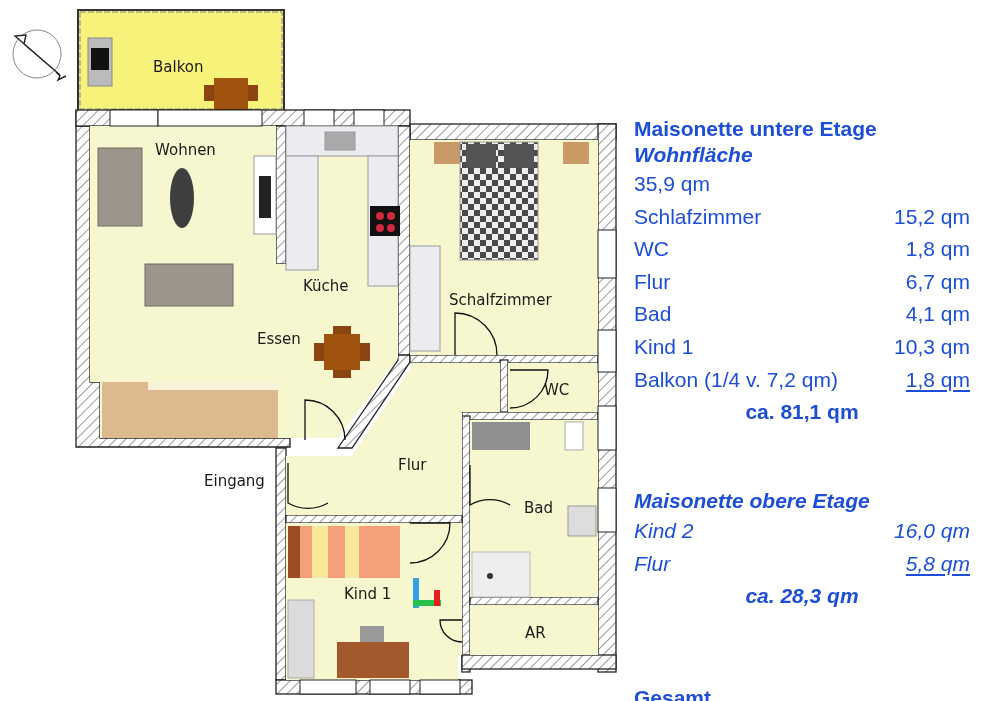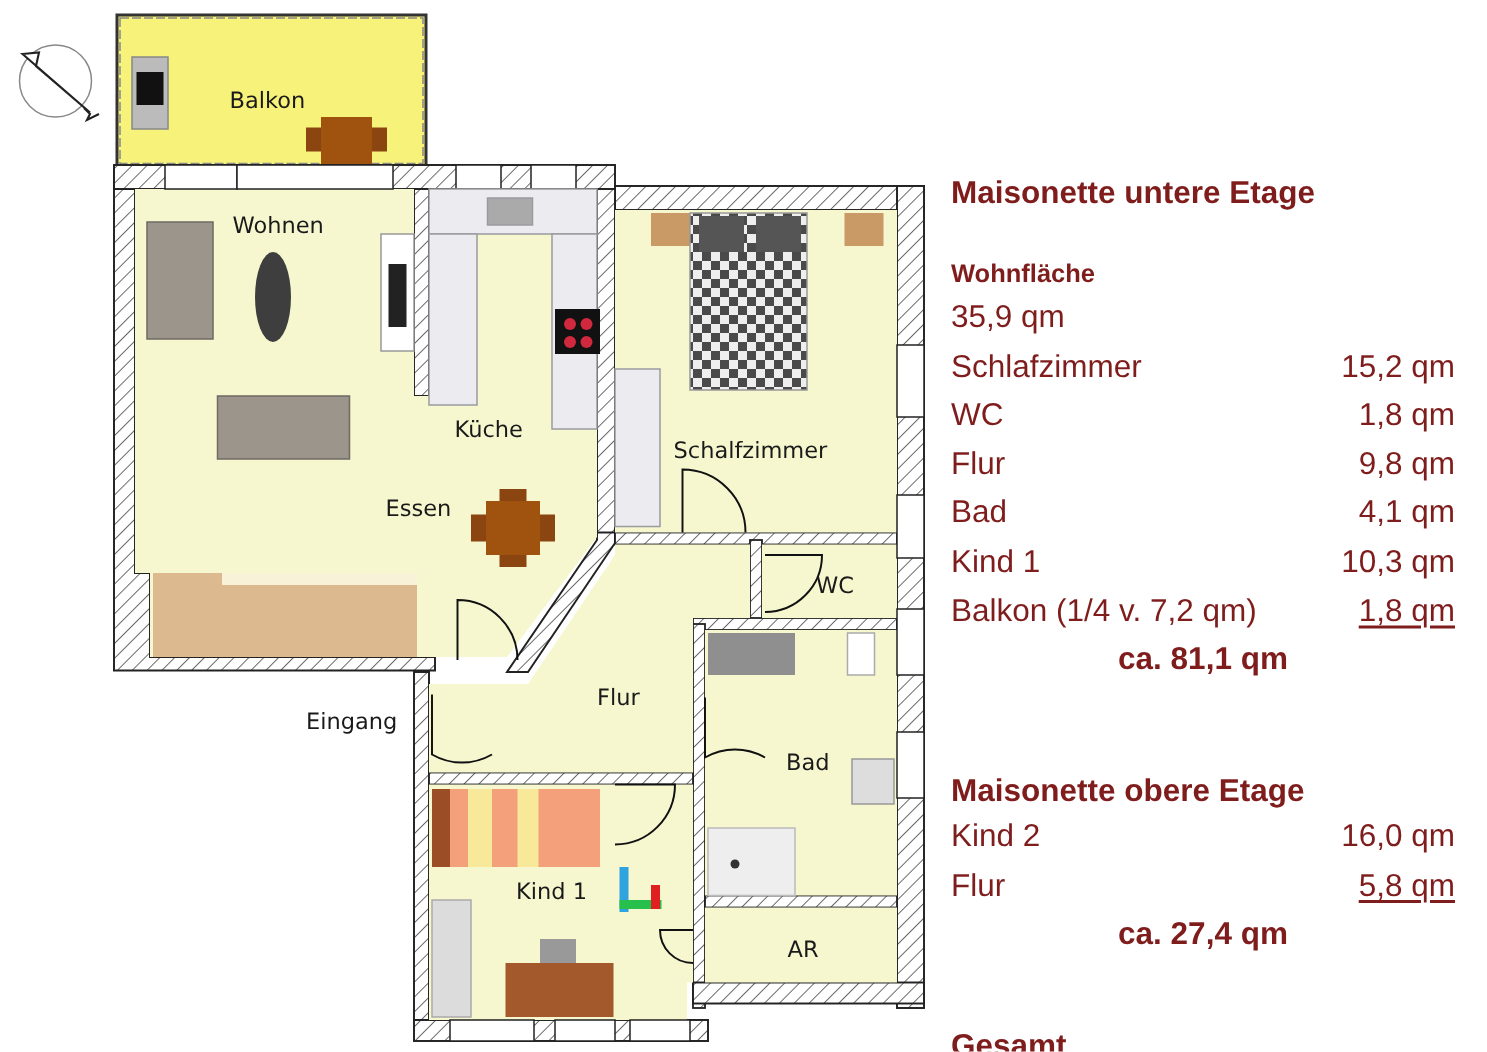--- a/index.html
+++ b/index.html
@@ -1,25 +1,25 @@
 <!DOCTYPE html>
 <html><head>
 <meta charset="utf-8">
 <style>
   html,body{margin:0;padding:0;background:#ffffff;}
   body{width:991px;height:701px;position:relative;overflow:hidden;font-family:"DejaVu Sans",sans-serif;}
   #plan{position:absolute;left:0;top:0;}
   .room-label{font-family:"DejaVu Sans",sans-serif;font-size:15px;fill:#1a1a1a;}
-  #legend{position:absolute;left:634px;top:116px;width:336px;font-family:"Liberation Sans",sans-serif;color:#7f1d1d;}
+  #legend{position:absolute;left:634px;top:116px;width:336px;font-family:"Liberation Sans",sans-serif;color:#1d4ed8;}
   .lg-title{font-weight:bold;font-size:21px;line-height:26px;}
-  .lg-heading{font-weight:bold;font-size:17px;line-height:26px;margin-top:28px;}
+  .lg-heading{font-weight:bold;font-size:21px;line-height:26px;font-style:italic;}
   .lg-row{display:flex;justify-content:space-between;font-size:21px;line-height:32.6px;}
   .lg-row .v.u{text-decoration:underline;text-underline-offset:3px;}
   .lg-total{text-align:center;font-weight:bold;font-size:21px;line-height:32px;}
-  .lg-section2{position:absolute;left:0;top:398px;width:336px;}
+  .lg-section2{position:absolute;left:0;top:371px;width:336px;font-style:italic;}
   .lg-section2 .lg-title{line-height:28px;}
   .lg-grand{position:absolute;left:0;top:542px;width:336px;display:flex;justify-content:space-between;font-weight:bold;font-size:21px;margin-top:28px;}
 </style>
 </head>
 <body>
 
 <svg id="plan" width="991" height="701" viewBox="0 0 991 701" xmlns="http://www.w3.org/2000/svg">
   <defs>
     <pattern id="hatch" patternUnits="userSpaceOnUse" width="7" height="7" patternTransform="rotate(45)">
       <rect width="7" height="7" fill="#ffffff"></rect>
@@ -209,21 +209,21 @@
   <div class="lg-row">
       <span>Schlafzimmer</span>
       <span class="v">15,2 qm</span>
     </div>
   <div class="lg-row">
       <span>WC</span>
       <span class="v">1,8 qm</span>
     </div>
   <div class="lg-row">
       <span>Flur</span>
-      <span class="v">9,8 qm</span>
+      <span class="v">6,7 qm</span>
     </div>
   <div class="lg-row">
       <span>Bad</span>
       <span class="v">4,1 qm</span>
     </div>
   <div class="lg-row">
       <span>Kind 1</span>
       <span class="v">10,3 qm</span>
     </div>
   <div class="lg-row">
@@ -235,19 +235,19 @@
   <div class="lg-section2">
     <div class="lg-title">Maisonette obere Etage</div>
     <div class="lg-row">
         <span>Kind 2</span>
         <span class="v">16,0 qm</span>
       </div>
     <div class="lg-row">
         <span>Flur</span>
         <span class="v u">5,8 qm</span>
       </div>
-    <div class="lg-total">ca. 27,4 qm</div>
+    <div class="lg-total">ca. 28,3 qm</div>
   </div>
 
   <div class="lg-grand">
     <span>Gesamt</span>
   </div>
 </div>
 
 </body></html>

